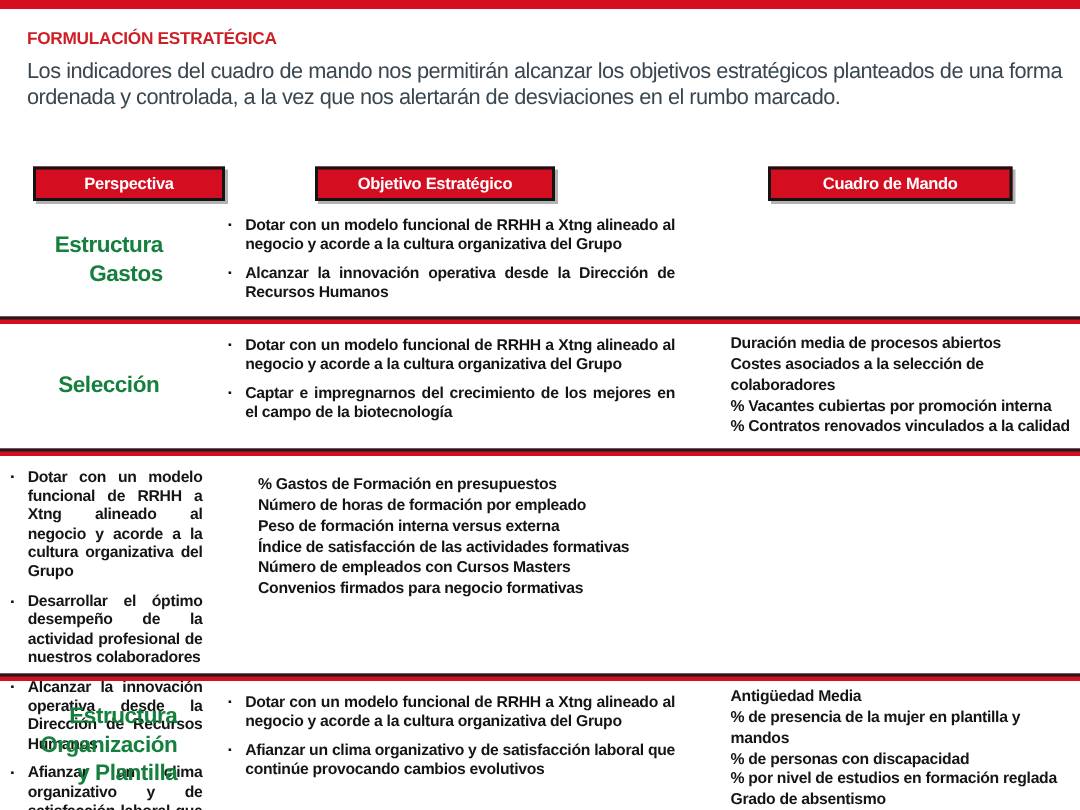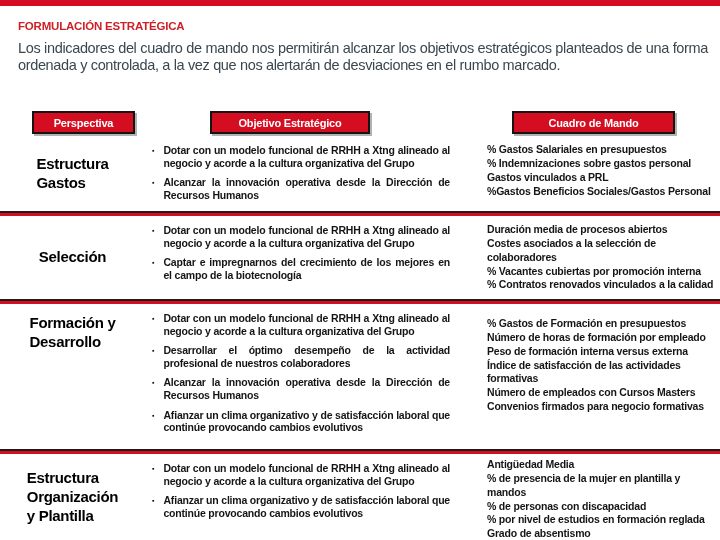--- a/index.html
+++ b/index.html
@@ -16,39 +16,39 @@
     position:absolute; left:18px; top:40px; width:690px;
     font-size:14.5px; font-weight:400; color:#3a4750; letter-spacing:-0.35px;
     line-height:1.18; text-align:justify;
   }
   .hdr {
     position:absolute; top:111px; height:23px; box-sizing:border-box;
     background:#d40d20; border:2px solid #141414; box-shadow:2px 2px 0 rgba(0,0,0,0.3);
     color:#ffffff; font-weight:700; font-size:11px; letter-spacing:-0.2px;
     display:flex; align-items:center; justify-content:center;
   }
-  .hdr-perspectiva { left:32px;  width:103px; }
+  .hdr-perspectiva { left:22px;  width:128px; }
   .hdr-objetivo    { left:210px; width:160px; }
   .hdr-cuadro      { left:500px; width:163px;margin-left:12px; }
   .row {
     position:absolute; left:0; width:720px;
     display:grid; grid-template-columns:145px 315px 260px;
   }
   .row1 { top:136px; height:75px; }
   .row2 { top:216px; height:83px; }
   .row3 { top:304px; height:145px; }
   .row4 { top:454px; height:86px; }
   .divider {
     position:absolute; left:0; width:720px; height:5px; box-sizing:border-box;
     background:#d40d20; border-top:2px solid #1c1c1c;
   }
   .d1 { top:211px; } .d2 { top:299px; } .d3 { top:449px; }
   .pcell {
-    display:flex; align-items:center; justify-content:center; text-align:left;
-    font-weight:800; font-size:15px; color:#000000; line-height:1.25;
+    display:flex; align-items:center; justify-content:center; text-align:right;
+    font-weight:800; font-size:15px; color:#15803d; line-height:1.25;
     white-space:pre-line; letter-spacing:-0.3px;
   }
   .row3 .pcell { align-items:flex-start; padding-top:10px; }
   .ocell { padding:8px 10px 0 2px; box-sizing:border-box; }
   .oitem { display:flex; margin-bottom:7px; }
   .bullet { font-size:7px; line-height:12px; margin:1px 9px 0 5px; color:#101010; }
   .otext {
     flex:1; font-size:10.5px; font-weight:700; color:#151515;
     line-height:1.2; text-align:justify; letter-spacing:-0.2px;
   }
@@ -77,26 +77,20 @@
     <div class="ocell">
       <div class="oitem">
         <span class="bullet">▪</span>
         <span class="otext">Dotar con un modelo funcional de RRHH a Xtng alineado al negocio y acorde a la cultura organizativa del Grupo</span>
       </div>
       <div class="oitem">
         <span class="bullet">▪</span>
         <span class="otext">Alcanzar la innovación operativa desde la Dirección de Recursos Humanos</span>
       </div>
     </div>
-    <div class="icell">
-      <div class="iitem">% Gastos Salariales en presupuestos</div>
-      <div class="iitem">% Indemnizaciones sobre gastos personal</div>
-      <div class="iitem">Gastos vinculados a PRL</div>
-      <div class="iitem">%Gastos Beneficios Sociales/Gastos Personal</div>
-    </div>
   </div>
 
   <div class="divider d1"></div>
 
   <div class="row row2">
     <div class="pcell">Selección</div>
     <div class="ocell">
       <div class="oitem">
         <span class="bullet">▪</span>
         <span class="otext">Dotar con un modelo funcional de RRHH a Xtng alineado al negocio y acorde a la cultura organizativa del Grupo</span>
@@ -110,22 +104,20 @@
       <div class="iitem">Duración media de procesos abiertos</div>
       <div class="iitem">Costes asociados a la selección de colaboradores</div>
       <div class="iitem">% Vacantes cubiertas por promoción interna</div>
       <div class="iitem">% Contratos renovados vinculados a la calidad</div>
     </div>
   </div>
 
   <div class="divider d2"></div>
 
   <div class="row row3">
-    <div class="pcell">Formación y
-Desarrollo</div>
     <div class="ocell">
       <div class="oitem">
         <span class="bullet">▪</span>
         <span class="otext">Dotar con un modelo funcional de RRHH a Xtng alineado al negocio y acorde a la cultura organizativa del Grupo</span>
       </div>
       <div class="oitem">
         <span class="bullet">▪</span>
         <span class="otext">Desarrollar el óptimo desempeño de la actividad profesional de nuestros colaboradores</span>
       </div>
       <div class="oitem">

